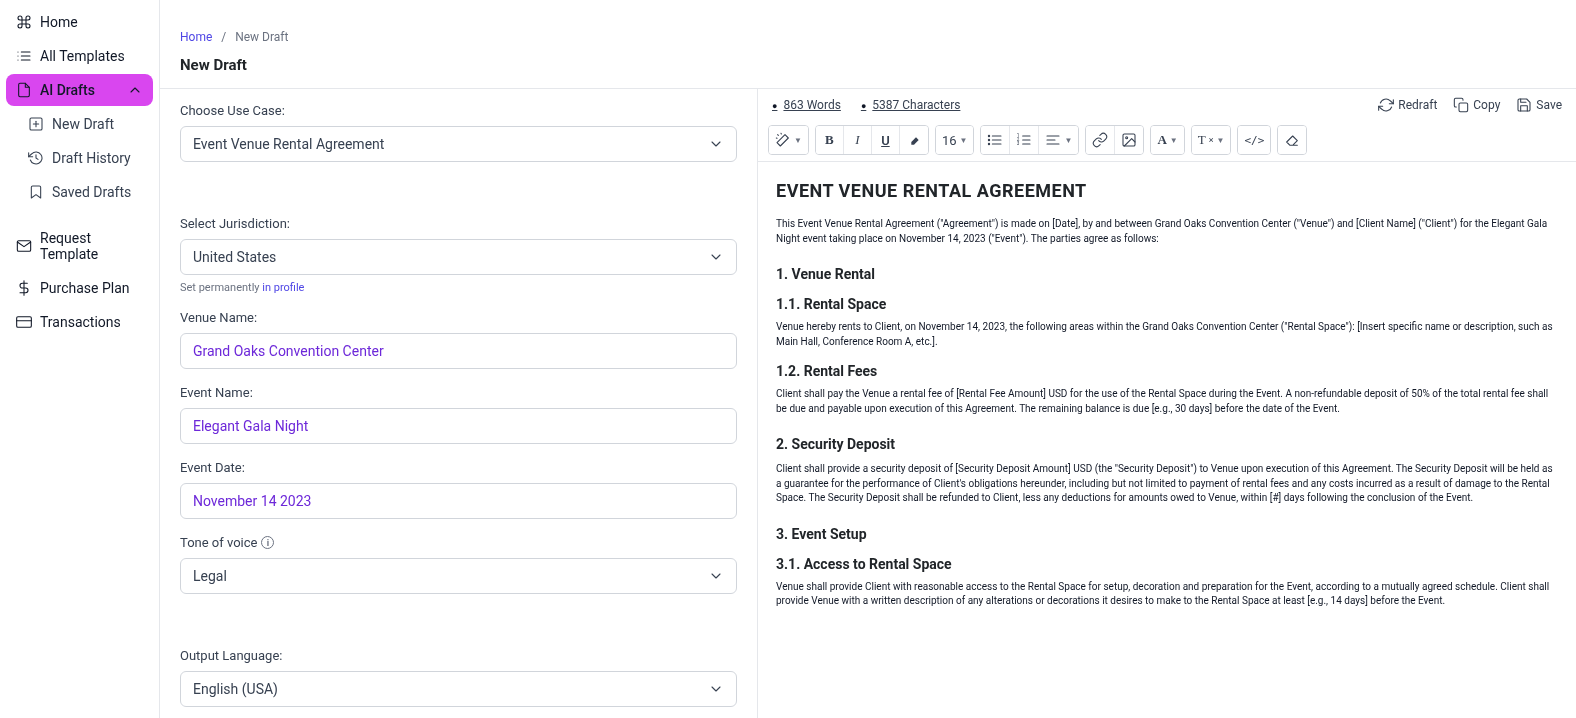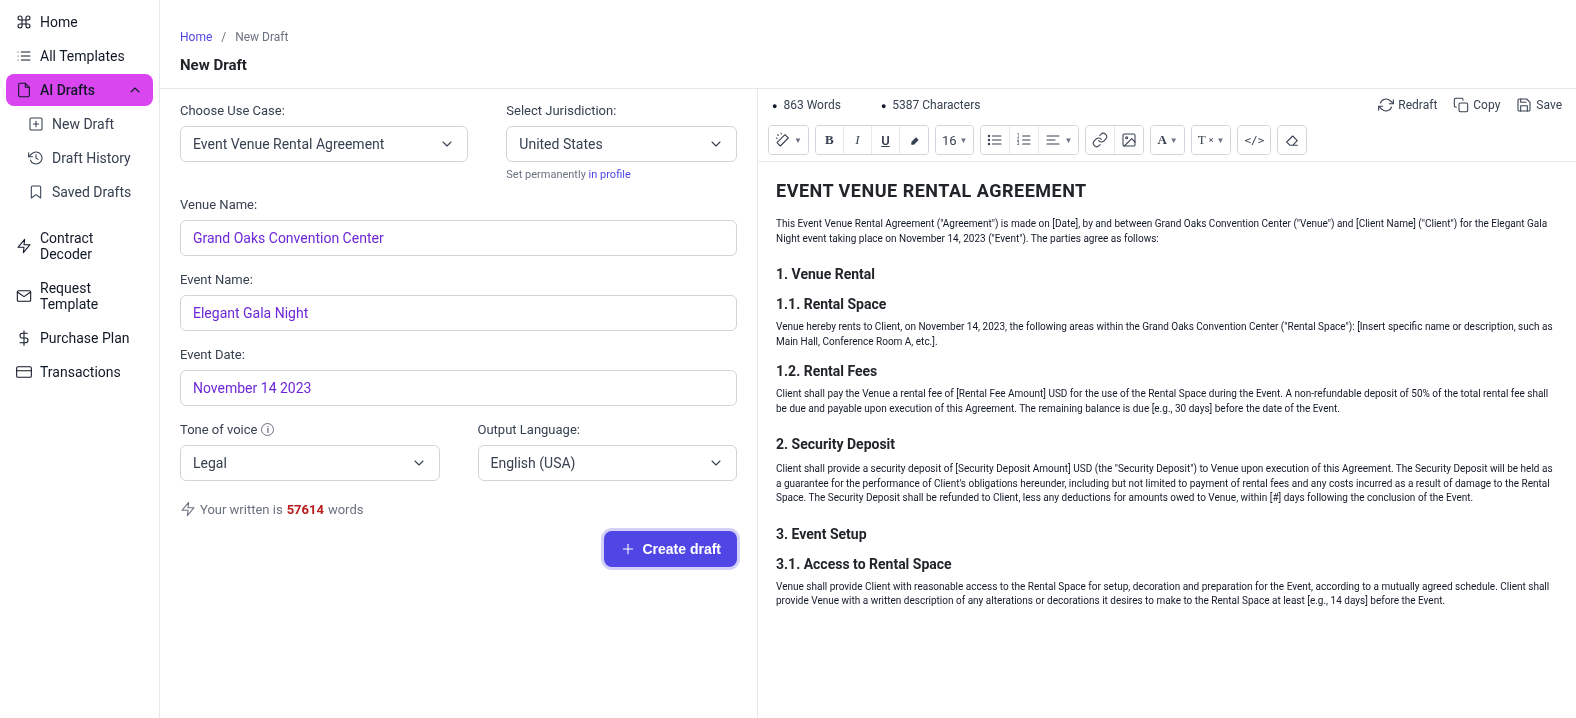--- a/index.html
+++ b/index.html
@@ -18,36 +18,36 @@
 
   
   .main { flex: 1; display: flex; flex-direction: column; overflow: hidden; }
   .crumbs { padding: 14px 20px 8px; font-size: 12px; color: #6b7280; margin-top: 16px; }
   .crumbs a { color: #4f46e5; text-decoration: none; }
   .page-title { padding: 4px 20px 14px; font-size: 15px; font-weight: 700; }
   .split { flex: 1; display: flex; border-top: 1px solid #e5e7eb; min-height: 0; }
 
   
   .form-pane { width: 598px; border-right: 1px solid #e5e7eb; padding: 14px 20px 20px; overflow-y: auto; }
-  .row2 { display: flex; gap: 38px; }
+  .row2 { display: flex; gap: 38px; flex-direction: column; }
   .field { flex: 1; margin-bottom: 16px; }
   .field-label { font-size: 13px; color: #374151; margin-bottom: 8px; display: flex; align-items: center; gap: 4px; }
   .select, .tinput { width: 100%; border: 1px solid #d1d5db; border-radius: 6px; padding: 9px 12px; font-size: 14px; color: #374151; background: #fff; display: flex; align-items: center; justify-content: space-between; cursor: pointer; }
   .tinput { cursor: text; color: #6d28d9; }
   .hint { font-size: 11px; color: #6b7280; margin-top: 6px; }
   .hint a { color: #4f46e5; text-decoration: none; }
   .balance { font-size: 13px; color: #6b7280; display: flex; align-items: center; gap: 4px; margin-top: 4px; }
   .balance b { color: #b91c1c; }
   .create-row { display: flex; justify-content: flex-end; margin-top: 14px; }
   .create-btn { background: #4f46e5; color: #fff; border: none; border-radius: 8px; padding: 10px 16px; font-size: 14px; font-weight: 600; display: flex; align-items: center; gap: 6px; cursor: pointer; box-shadow: 0 0 0 3px rgba(79,70,229,.25); }
 
   
   .editor-pane { flex: 1; display: flex; flex-direction: column; min-width: 0; }
   .stats-row { display: flex; align-items: center; justify-content: space-between; padding: 8px 14px; font-size: 12px; color: #374151; }
-  .stats-left { display: flex; gap: 40px; align-items: center; }
+  .stats-left { display: flex; gap: 20px; align-items: center; text-decoration: underline; }
   .dot::before { content: "●"; font-size: 9px; margin-right: 6px; color: #111827; }
   .stats-right { display: flex; gap: 16px; align-items: flex-end; }
   .stat-btn { display: flex; align-items: center; gap: 4px; cursor: pointer; color: #374151; }
 
   .toolbar { display: flex; gap: 6px; padding: 4px 10px 6px; border-bottom: 1px solid #e5e7eb; flex-wrap: wrap; align-items: center; }
   .tb-group { display: flex; border: 1px solid #d1d5db; border-radius: 4px; overflow: hidden; }
   .tb-btn { min-width: 28px; height: 28px; display: flex; align-items: center; justify-content: center; font-size: 13px; border-right: 1px solid #e5e7eb; cursor: pointer; background: #fff; padding: 0 6px; gap: 3px; color: #374151; }
   .tb-btn:last-child { border-right: none; }
   .tb-btn b { font-family: Georgia, serif; }
   .caret-sm { font-size: 8px; color: #6b7280; }
@@ -123,28 +123,20 @@
   </div>
   <div class="side-sub">
     <span class="icon">
         <svg viewBox="0 0 24 24">
           <path d="M19 21l-7-5-7 5V5a2 2 0 0 1 2-2h10a2 2 0 0 1 2 2z"></path>
         </svg>
       </span>
     <span>Saved Drafts</span>
   </div>
   <div class="side-gap"></div>
-  <div class="side-item">
-    <span class="icon">
-        <svg viewBox="0 0 24 24">
-          <polygon points="13 2 3 14 12 14 11 22 21 10 12 10 13 2"></polygon>
-        </svg>
-      </span>
-    <span>Contract Decoder</span>
-  </div>
   <div class="side-item">
     <span class="icon">
         <svg viewBox="0 0 24 24">
           <rect x="2" y="4" width="20" height="16" rx="2"></rect>
           <polyline points="22 6 12 13 2 6"></polyline>
         </svg>
       </span>
     <span>Request Template</span>
   </div>
   <div class="side-item">

